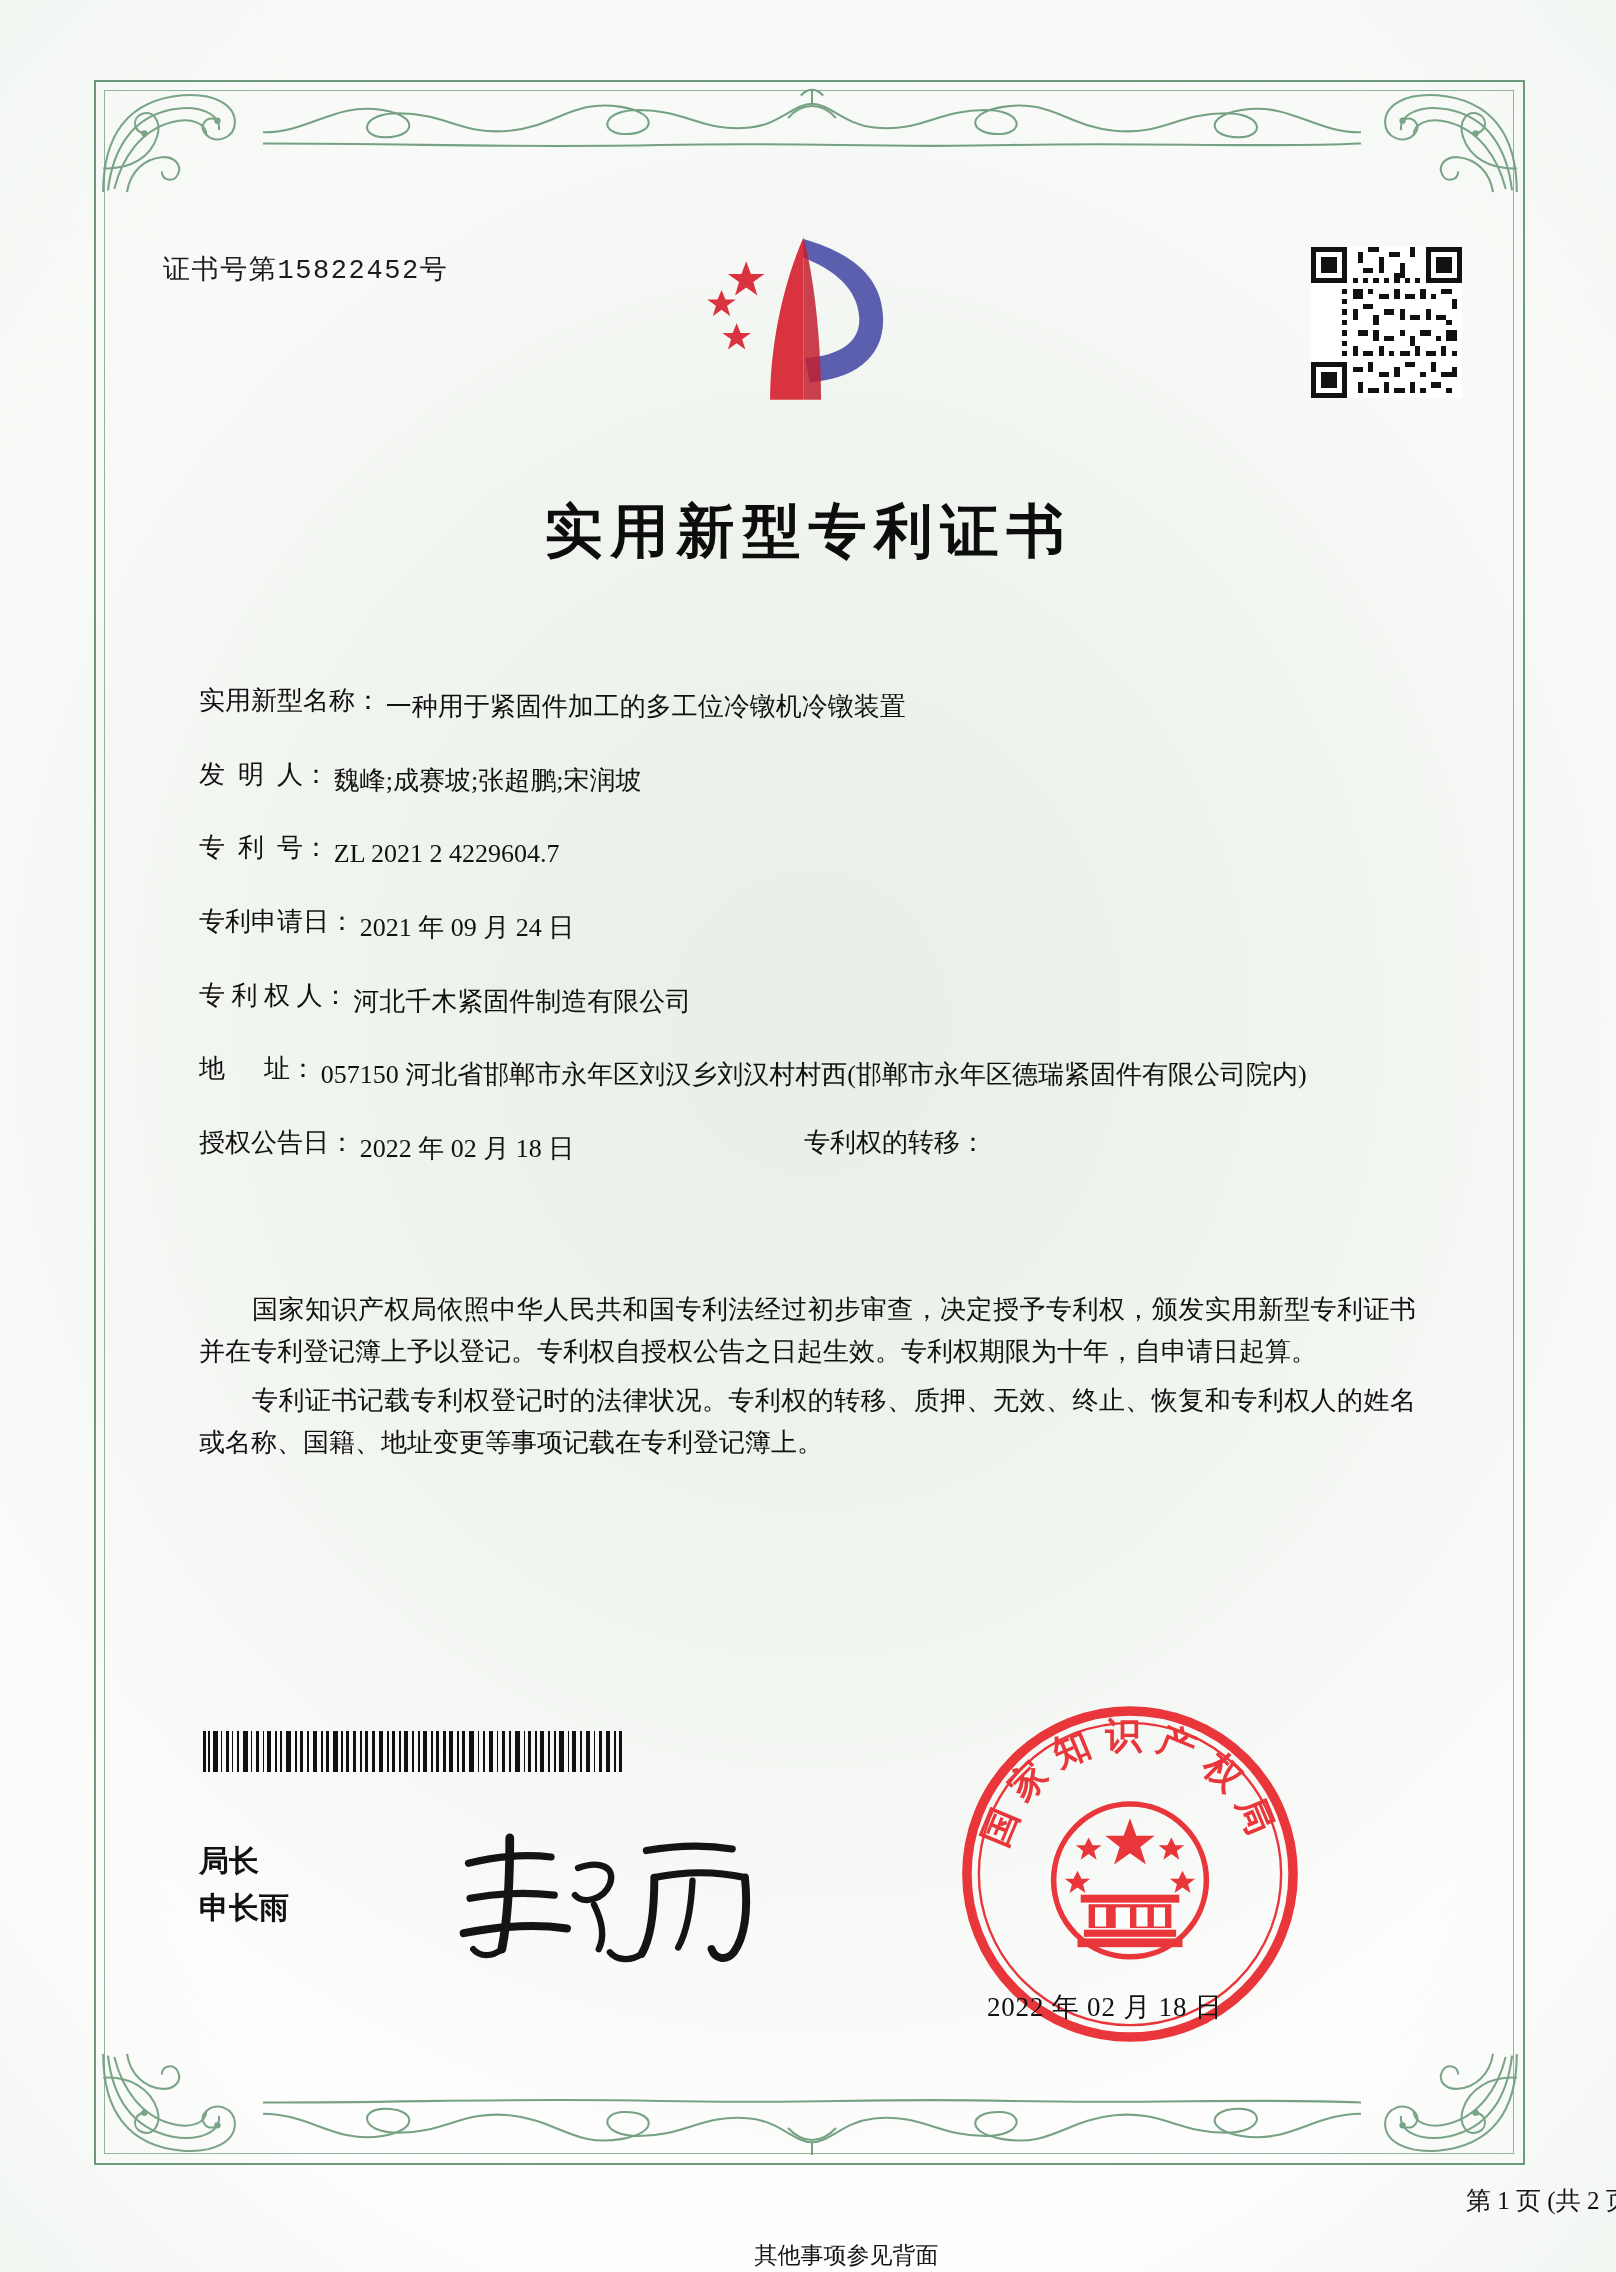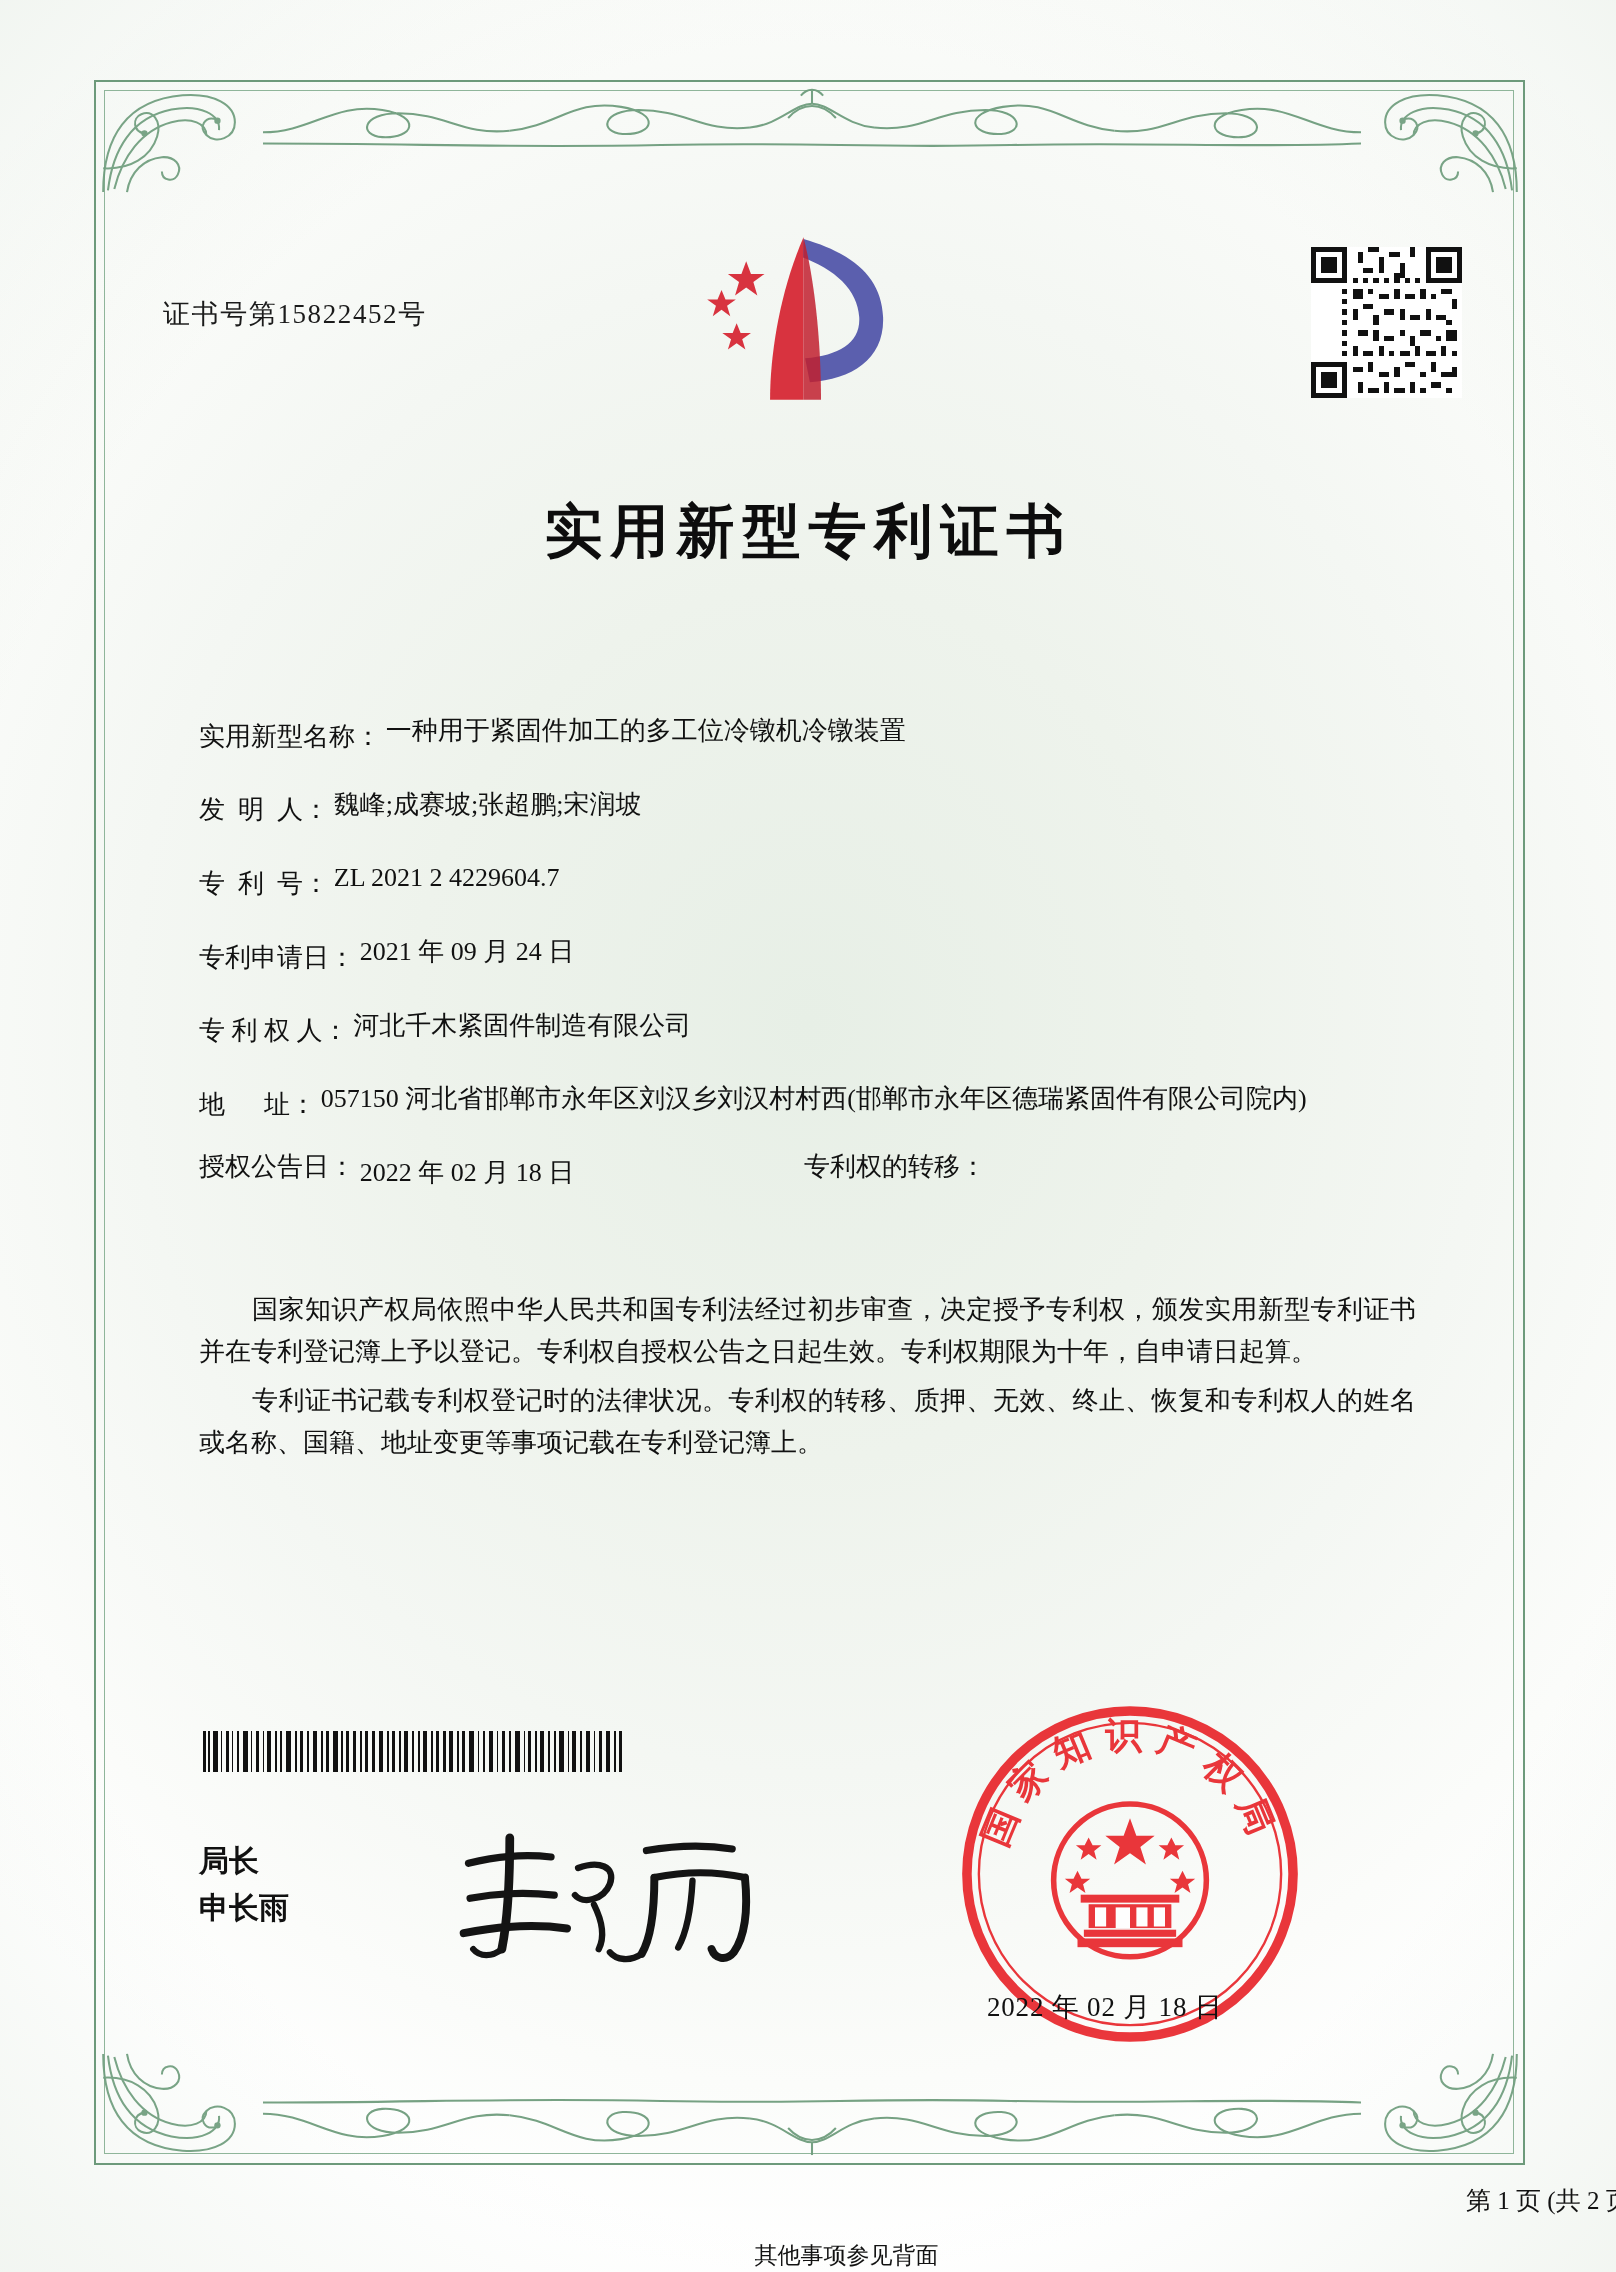--- a/index.html
+++ b/index.html
@@ -83,22 +83,21 @@
   }
 
   
   #cert-number {
     position: absolute;
     left: 163px;
     top: 251px;
     font-size: 27px;
     letter-spacing: 1.6px;
     color: #1b1b1b;
-    font-family: Liberation Serif, serif;
-    margin-top: 45px;
+    font-family: Liberation Mono, monospace;
   }
 
   #cnipa-logo {
     position: absolute;
     left: 684px;
     top: 231px;
     width: 239px;
     height: 195px;
   }
 
@@ -129,23 +128,22 @@
     position: absolute;
     left: 199px;
     top: 688px;
     width: 1210px;
     font-size: 26px;
     color: #111;
     line-height: 1.0;
   }
   .field-row {
     display: flex;
-    align-items: flex-end;
+    align-items: flex-start;
     margin-bottom: 36px;
-    margin-top: 24px;
   }
   .field-label {
     white-space: pre;
     flex: 0 0 auto;
   }
   .field-colon {
     flex: 0 0 auto;
     padding-right: 4.8px;
   }
   .field-value {

